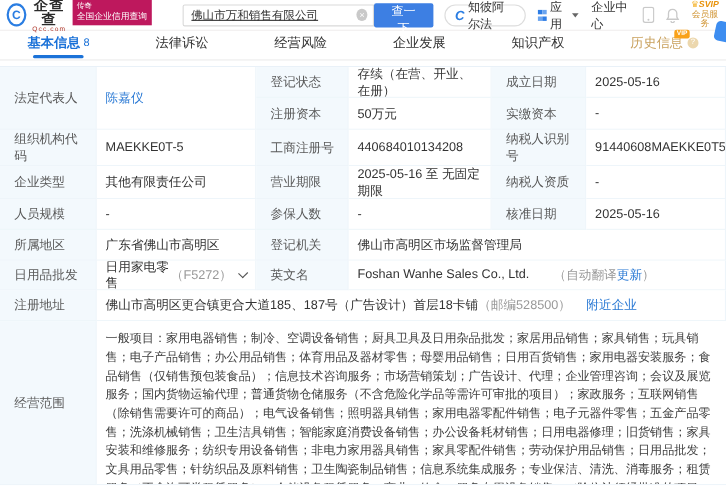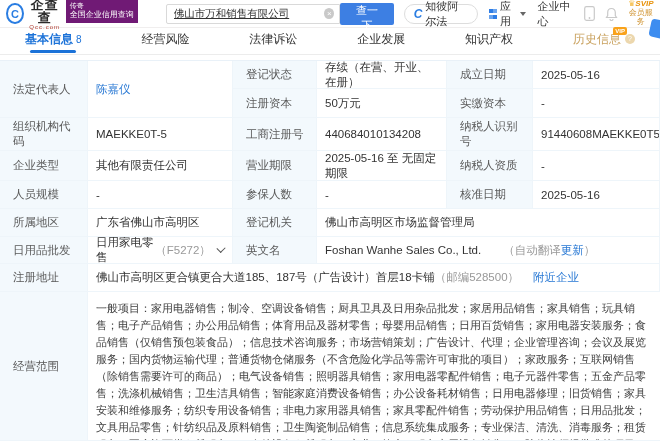--- a/index.html
+++ b/index.html
@@ -9,21 +9,21 @@
   
   .topnav { height:28px; display:flex; align-items:center; padding:0 6px;
     border-bottom:1px solid #f0eeee; position:relative; }
   .logo-wrap { display:flex; align-items:center; }
   .logo-circle { width:21px; height:21px; border-radius:50%; border:2px solid #2a7de2;
     display:flex; align-items:center; justify-content:center; color:#2a7de2;
     font-size:11px; font-weight:bold; margin-right:4px; }
   .brand-block { line-height:1; margin-right:4px; text-align:center; }
   .brand-cn { font-size:13px; font-weight:bold; color:#2b2b2b; letter-spacing:1px; }
   .brand-en { font-size:6px; color:#b03a2e; letter-spacing:1px; }
-  .red-badge { background:#701a75; color:#fff; padding:2px 4px 3px; line-height:1.15;
+  .red-badge { background:#be185d; color:#fff; padding:2px 4px 3px; line-height:1.15;
     margin-right:28px; margin-top:-4px; }
   .red-badge .l1 { font-size:7px; display:block; }
   .red-badge .l2 { font-size:8px; display:block; white-space:nowrap; }
   .search-box { display:flex; align-items:center; }
   .search-input { width:192px; height:20px; border:1px solid #d9d9d9; border-radius:2px 0 0 2px;
     font-size:10.5px; padding:0 18px 0 7px; color:#333; outline:none;
     font-family:"Liberation Sans","DejaVu Sans",sans-serif;text-decoration:underline; }
   .clear-icon { width:11px; height:11px; border-radius:50%; background:#c9c9c9; color:#fff;
     font-size:8px; line-height:11px; text-align:center; margin-left:-16px; cursor:pointer; }
   .search-btn { height:22px; margin-left:6px; background:#3d7fe3; color:#fff; border:none;
@@ -142,22 +142,22 @@
   </div>
   <div class="float-widget"></div>
 </div>
 
 <div class="tabbar">
   <div class="tab active">
     <span>基本信息</span>
     <span class="count">8</span>
     <span class="underline"></span>
   </div>
+  <div class="tab">法律诉讼</div>
   <div class="tab">经营风险</div>
-  <div class="tab">法律诉讼</div>
   <div class="tab">企业发展</div>
   <div class="tab">知识产权</div>
   <div class="tab history">
     <span>历史信息</span>
     <span class="vip-badge">VIP</span>
     <span class="q-circle">?</span>
   </div>
 </div>
 
 <div class="table">

